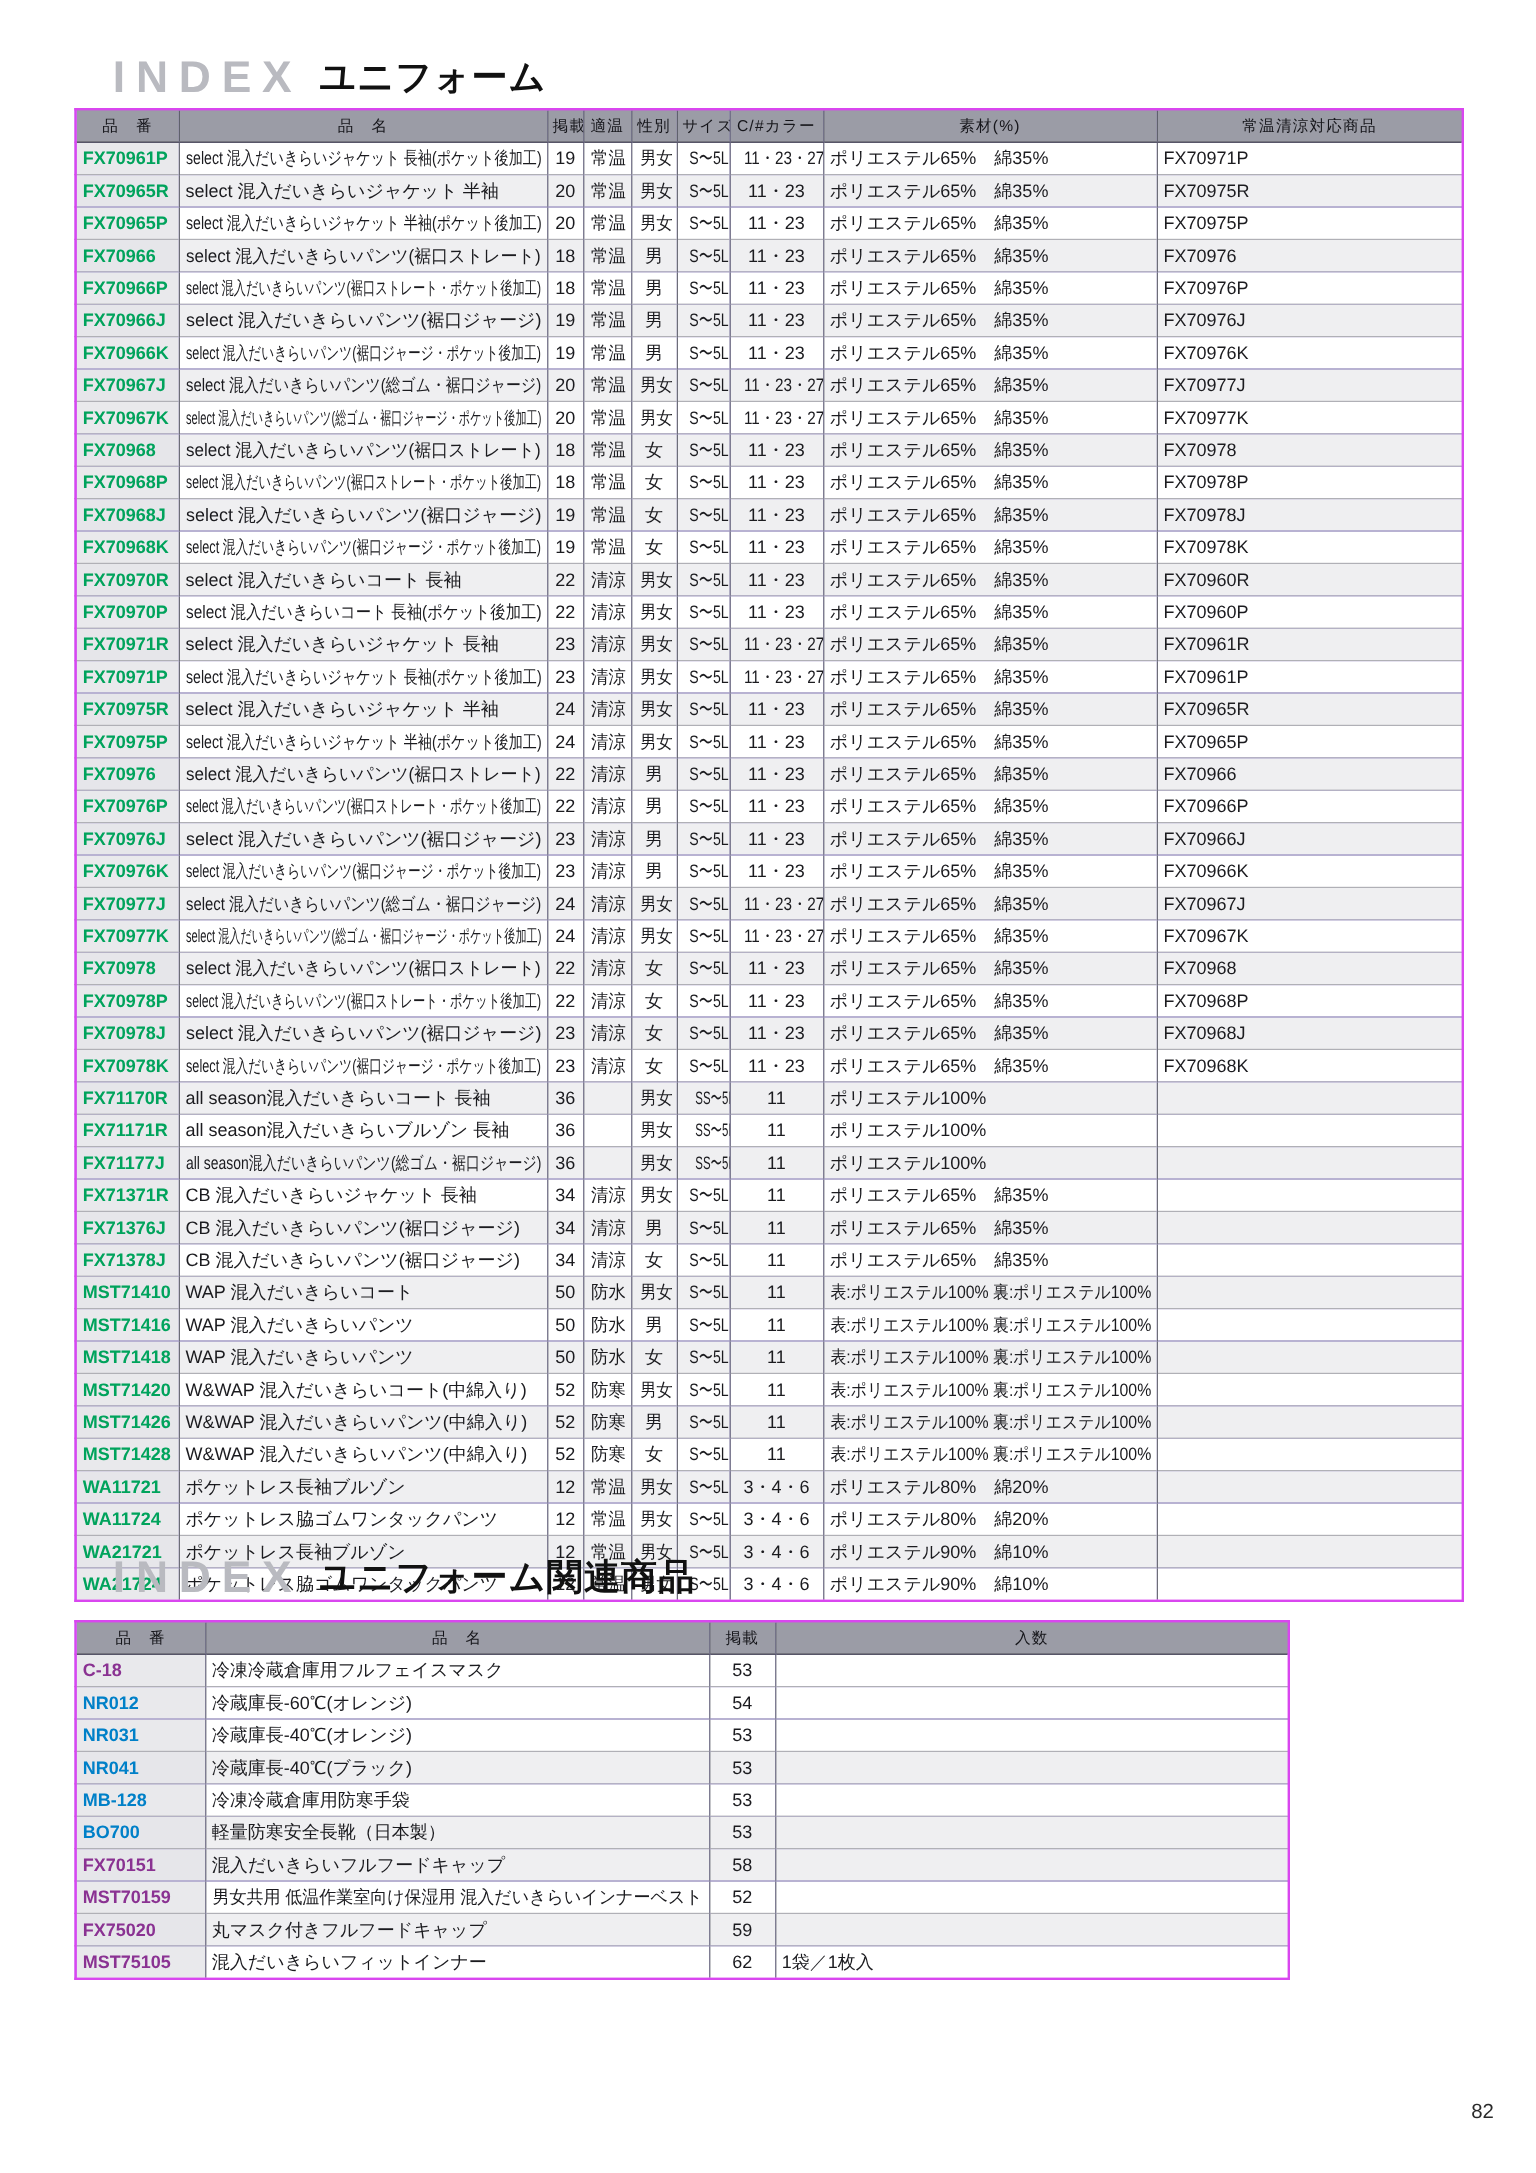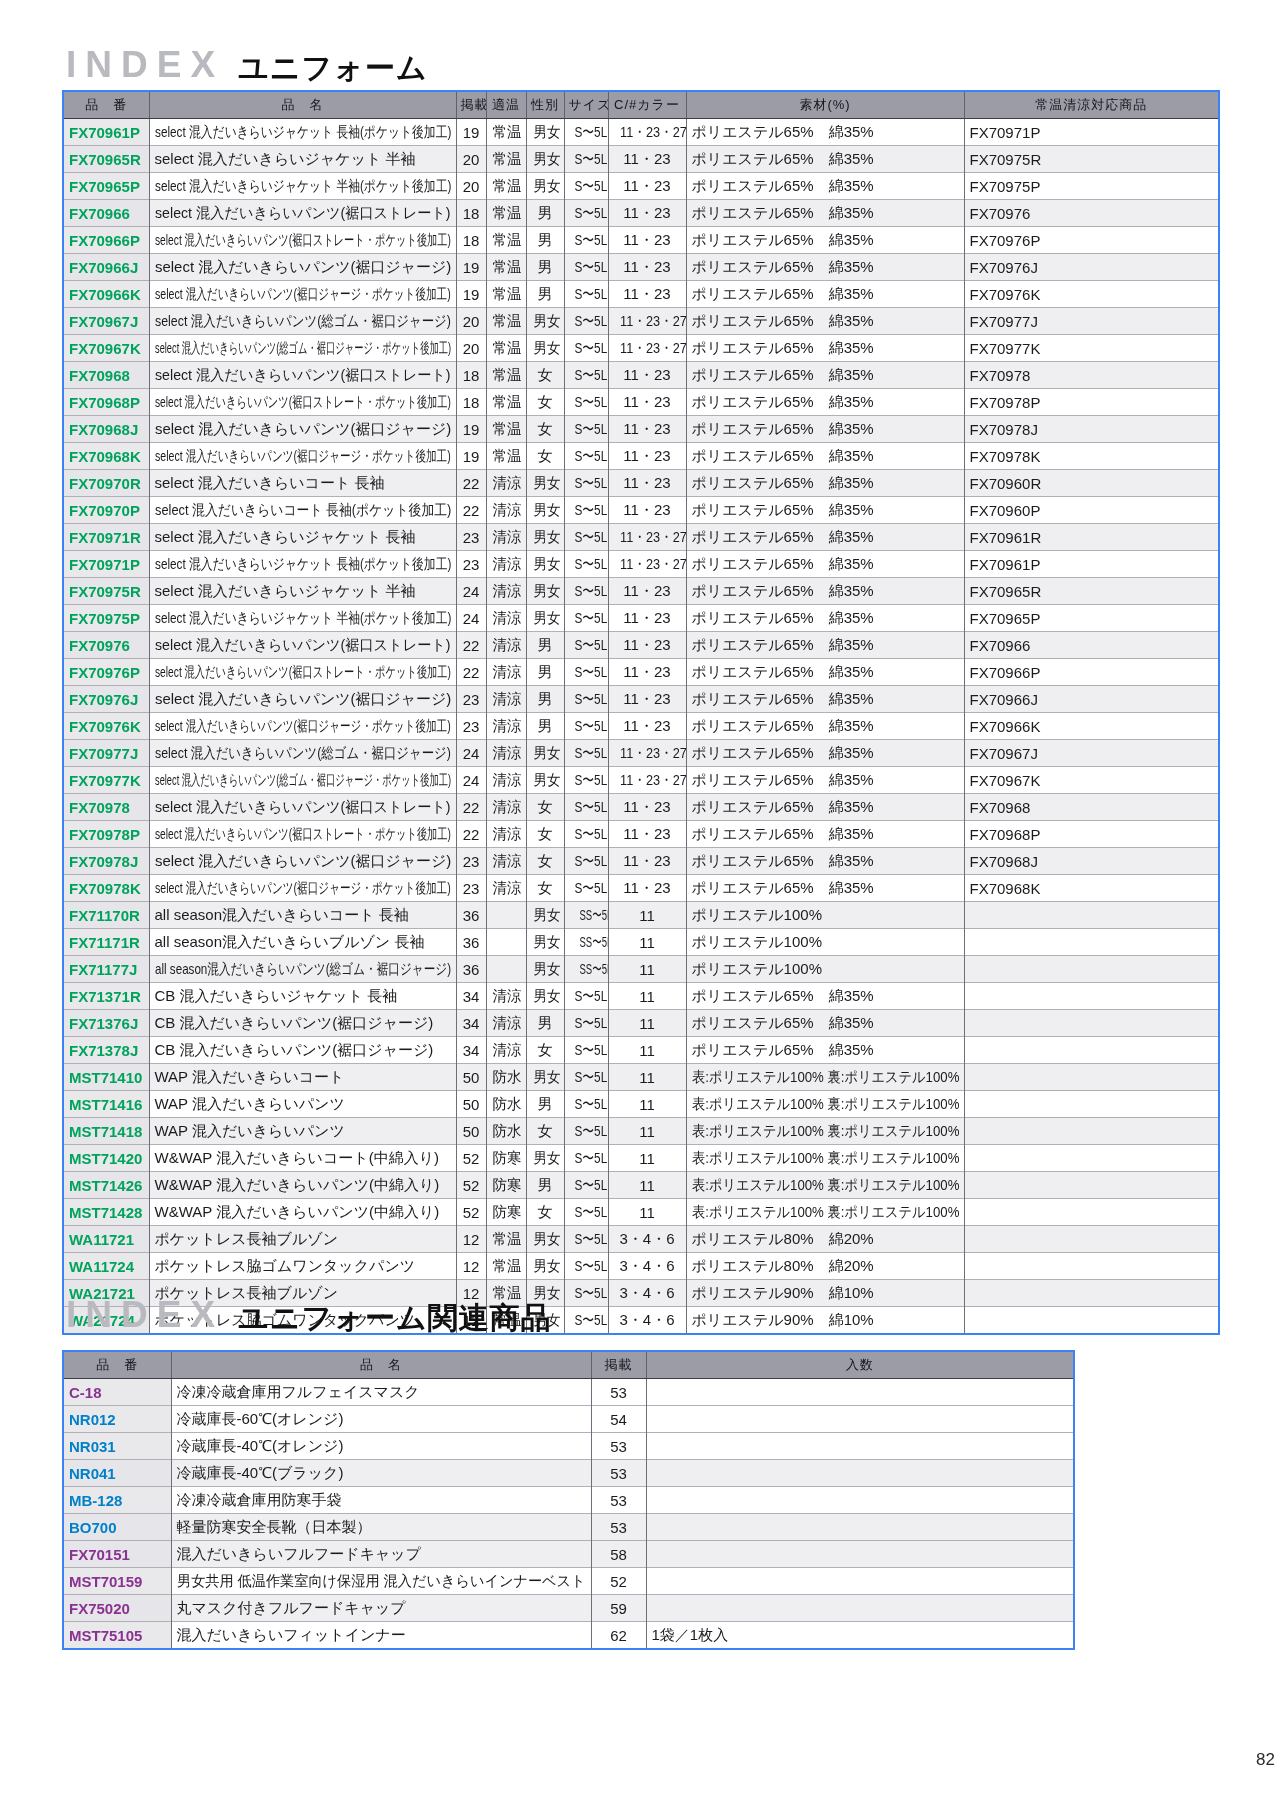--- a/index.html
+++ b/index.html
@@ -1,24 +1,24 @@
 <!DOCTYPE html>
 <html><head>
 <meta charset="utf-8">
 <style>
   html,body{margin:0;padding:0;background:#fff;}
   .page{
     position:relative;width:1280px;height:1811px;background:#ffffff;
     font-family:"Liberation Sans",sans-serif;overflow:hidden;
   }
-  .sec-title{position:absolute;display:flex;align-items:flex-end;}
+  .sec-title{position:absolute;display:flex;align-items:center;margin-left:28px;}
   .idx{font-size:37px;font-weight:bold;color:var(--index-gray);letter-spacing:9px;line-height:1;}
   .ttl{font-size:30px;font-weight:bold;color:#111;line-height:1;margin-left:14px;letter-spacing:1px;}
   table{border-collapse:collapse;table-layout:fixed;position:absolute;background:#c4b5fd;
-        border:2px solid #3b82f6;}
+        border:2px solid #d946ef;}
   th{
     background:var(--header-bg);color:#15151a;font-size:13px;font-weight:normal;
     height:26px;padding:0 4px;border-left:1px solid #5f616c;border-bottom:1px solid #3c3d44;
     overflow:hidden;white-space:nowrap;text-align:center;letter-spacing:1px;
   }
   td{
     font-size:15px;color:#1b1b1f;height:26px;padding:0 5px;
     border-left:1px solid #6d6e78;border-top:1px solid #b0b0b6;
     overflow:hidden;white-space:nowrap;background:#fff;vertical-align:middle;
   }
@@ -33,21 +33,21 @@
   .ta-c .fit{transform-origin:center center;}
   
   .t1{width:1156px;left:62px;top:90px;}
   .t1c0{width:86px;}.t1c1{width:307px;}.t1c2{width:30px;}.t1c3{width:40px;}
   .t1c4{width:38px;}.t1c5{width:44px;}.t1c6{width:78px;}.t1c7{width:278px;}.t1c8{width:255px;}
   
   .t2{width:1011px;left:62px;top:1350px;}
   .t2c0{width:108px;}.t2c1{width:420px;}.t2c2{width:55px;}.t2c3{width:428px;}
   .sec1{left:66px;top:46px;}
   .sec2{left:66px;top:1296px;}
-  .pagenum{position:absolute;left:1256px;top:1750px;font-size:17px;color:#2a2a2a;text-align:right;}
+  .pagenum{position:absolute;left:1226px;top:1750px;font-size:17px;color:#2a2a2a;text-align:right;}
 </style>
 </head>
 <body>
 
 <div class="page" style="--code-green: #00a35c; --code-purple: #8a3292; --code-blue: #0080c8; --header-bg: #9b9ca6; --index-gray: #b9bac0;">
 
   <div class="sec-title sec1">
     <span class="idx">INDEX</span>
     <span class="ttl">ユニフォーム</span>
   </div>

